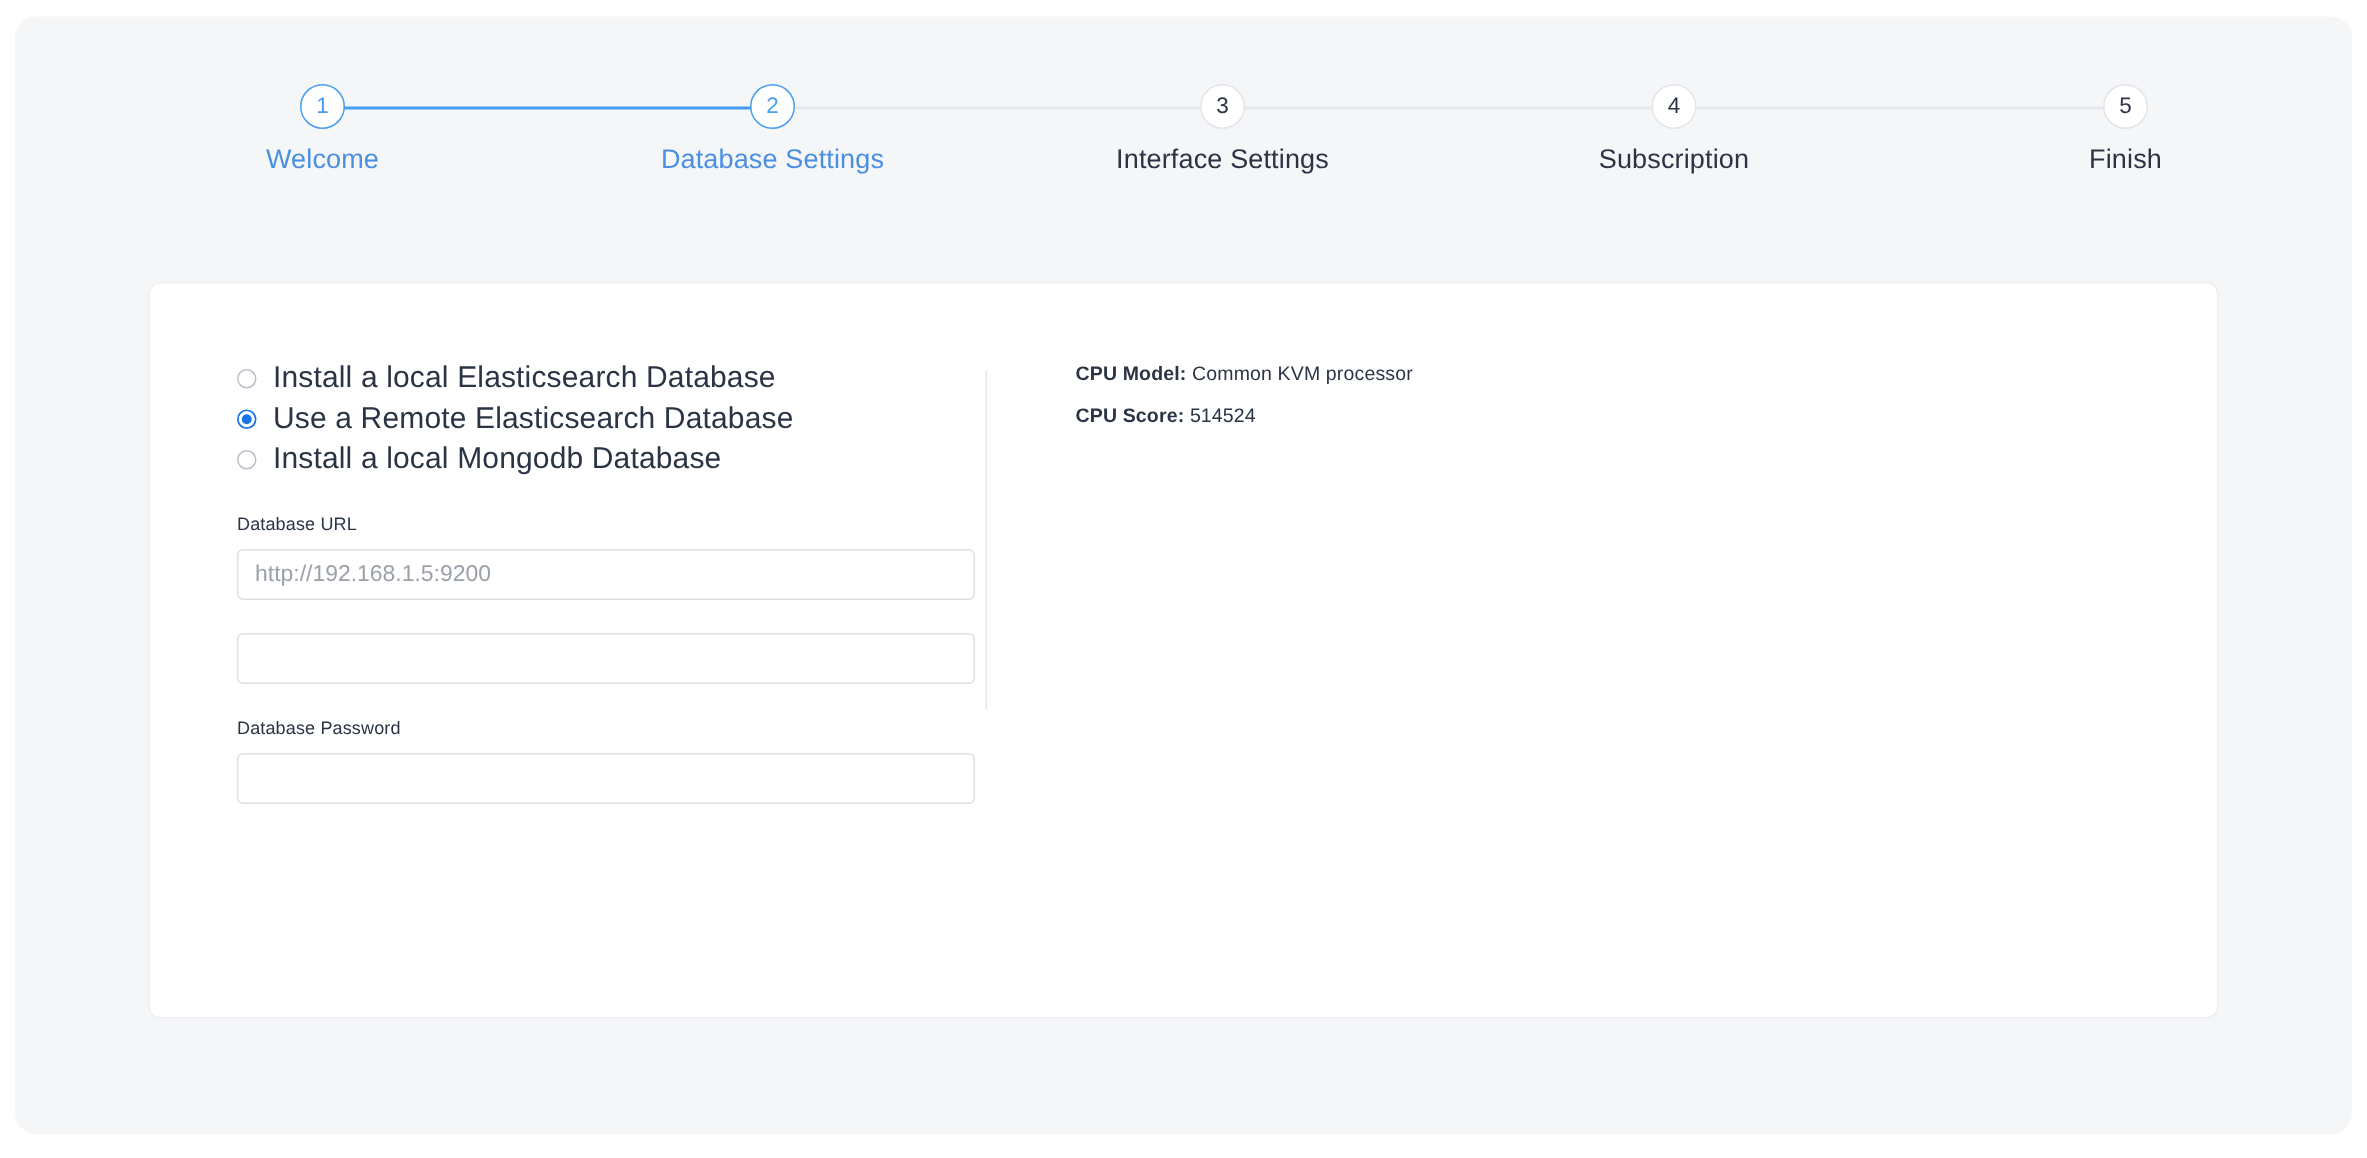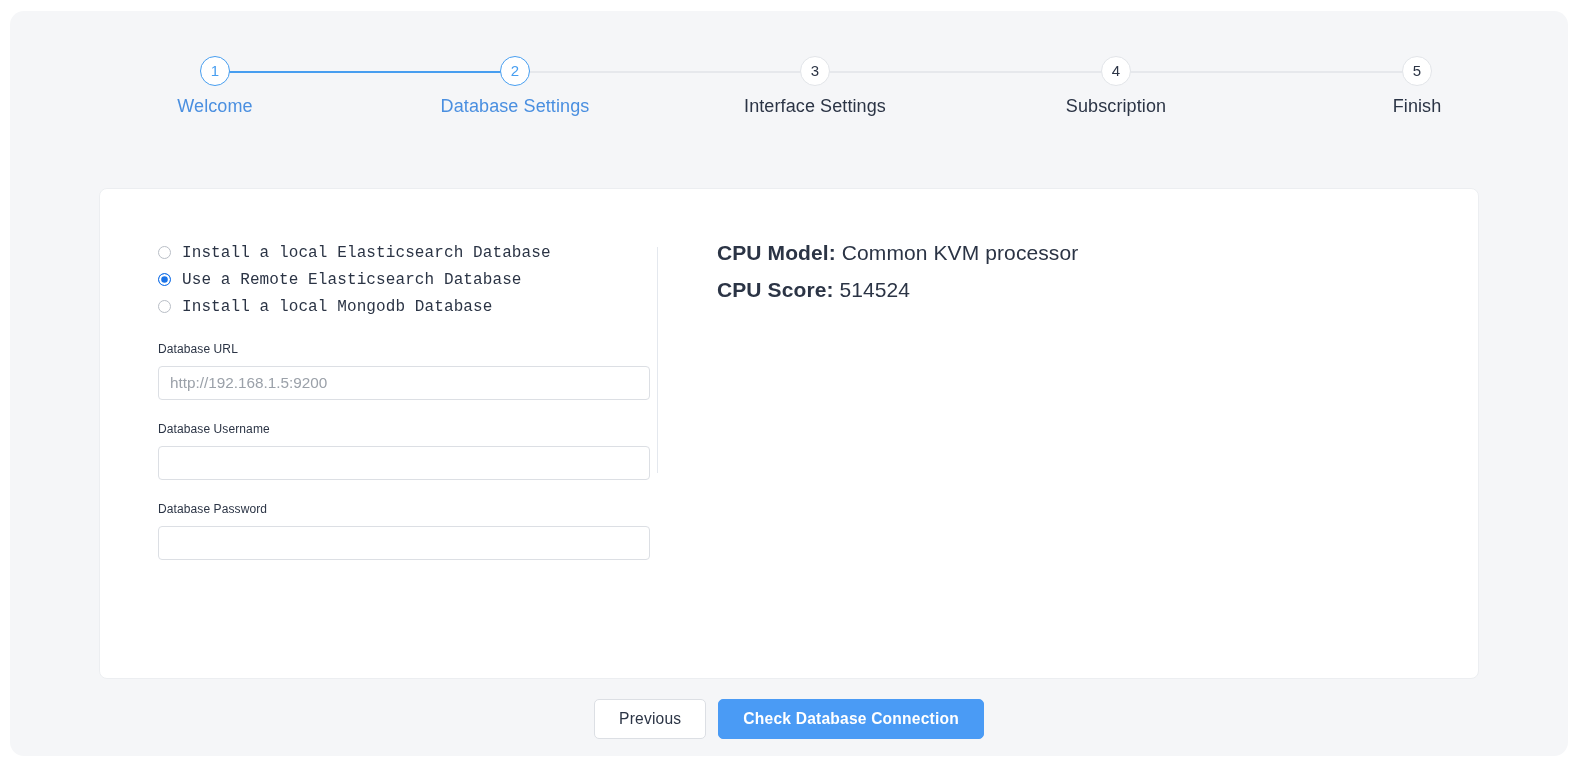--- a/index.html
+++ b/index.html
@@ -125,24 +125,23 @@
     flex: 0 0 auto;
     margin-right: 11px;
     position: relative;
   }
   .radio-row.checked .radio-mark {
     border: 1.4px solid #1a73e8;
     background: #1a73e8;
     box-shadow: inset 0 0 0 2.2px #ffffff;
   }
   .radio-label {
-    font-size: 16px;
-    color: #2b3445;
-    letter-spacing: .1px;
-    font-family: Liberation Mono, monospace;
+    font-size: 20px;
+    color: #2b3445;
+    letter-spacing: .1px;
   }
 
   
   .field { margin-top: 22px; }
   .field-label {
     font-size: 12px;
     color: #2b3445;
     margin-bottom: 10px;
     letter-spacing: .1px;
   }
@@ -155,21 +154,21 @@
     padding: 0 11px;
     font-size: 15.3px;
     font-family: "Liberation Sans", sans-serif;
     color: #ec4899;
     outline: none;
   }
   .field-input::placeholder { color: #9ba1a9; }
 
   
   .sysinfo-row {
-    font-size: 21px;
+    font-size: 13px;
     color: #2b3445;
     margin-bottom: 12.5px;
     letter-spacing: .1px;
   }
   .sysinfo-row .k { font-weight: bold; }
   .sysinfo-row .v { font-weight: normal; }
 
   
   .footer {
     position: absolute;
@@ -252,21 +251,20 @@
         <span class="radio-mark"></span>
         <span class="radio-label">Install a local Mongodb Database</span>
       </div>
 
       <div class="field">
         <div class="field-label">Database URL</div>
         <input class="field-input" type="text" placeholder="http://192.168.1.5:9200" style="">
       </div>
 
       <div class="field">
-        <div class="field-label">Database Username</div>
         <input class="field-input" type="text" placeholder="" style="">
       </div>
 
       <div class="field">
         <div class="field-label">Database Password</div>
         <input class="field-input" type="password" placeholder="" style="">
       </div>
     </div>
 
     <div class="divider"></div>
@@ -277,18 +275,14 @@
         <span class="v">Common KVM processor</span>
       </div>
       <div class="sysinfo-row">
         <span class="k">CPU Score:</span>
         <span class="v">514524</span>
       </div>
     </div>
 
   </div>
 
-  <div class="footer">
-    <button class="btn btn-secondary">Previous</button>
-    <button class="btn btn-primary">Check Database Connection</button>
-  </div>
 
 </div>
 
 </body></html>

